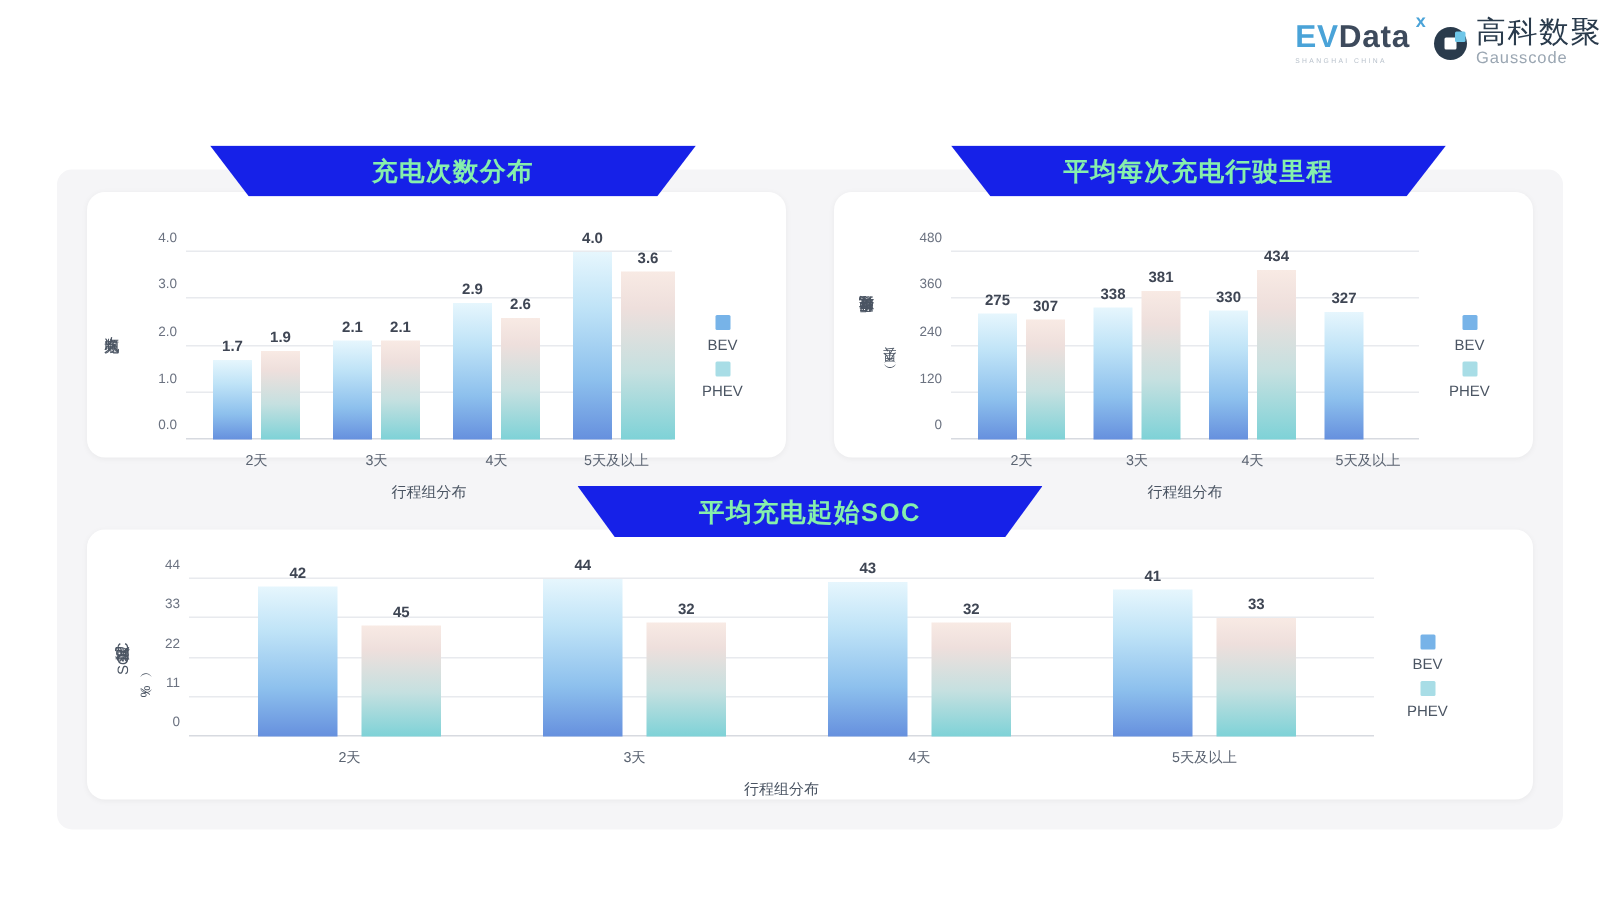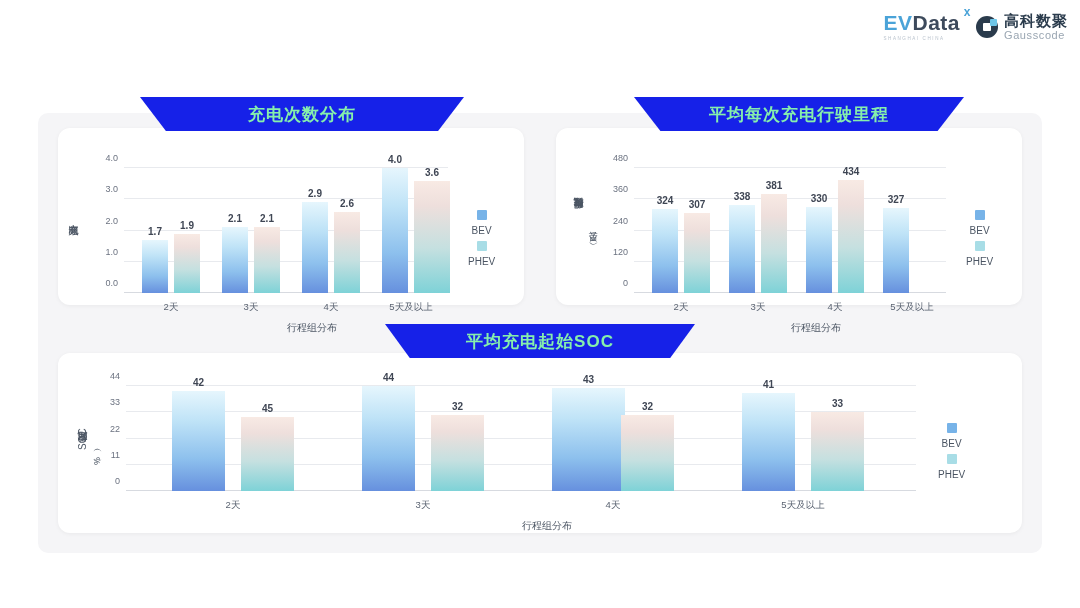--- a/index.html
+++ b/index.html
@@ -38,21 +38,21 @@
   .gauss-mark::before {
     content:""; position:absolute; left:50%; top:50%;
     width:8px; height:8px; margin:-4px -4px; background:#ffffff;
     border-radius:1px;
   }
   .gauss-mark::after {
     content:""; position:absolute; right:1px; top:3px;
     width:7px; height:7px; background:#6ec6e8; border-radius:1px;
   }
   .logo-gauss .txt { display:flex; flex-direction:column; line-height:1; }
-  .logo-gauss .cn { font-size: 15px; font-weight: bold; color:#2a3b4c; letter-spacing:1px;}
+  .logo-gauss .cn { font-size: 20px; font-weight: normal; color:#2a3b4c; letter-spacing:1px;}
   .logo-gauss .en { font-size: 11px; color:#9aa6b2; letter-spacing:.6px; margin-top:2px;}
 
   
   .ribbon {
     position: absolute; z-index: 5;
     height: 34px; background: #1621e8;
     color: #86efac; font-size: 17px; font-weight: bold;
     display: flex; align-items: center; justify-content: center;
     letter-spacing: 1px;
     clip-path: polygon(0 0, 100% 0, 92% 100%, 8% 100%);
@@ -86,21 +86,20 @@
     text-align:center;
   }
   .ylabel.flip { transform: rotate(180deg); }
   .ylabel-unit {
     position: absolute; writing-mode: vertical-rl; transform: rotate(180deg);
     font-size: 9px; color: #4b5563; white-space: nowrap;
   }
   .xlabel {
     position: absolute; font-size: 10px; color: #4b5563; white-space: nowrap;
     transform: translateX(-50%);
-    margin-left: 26px;
   }
   .xtick {
     position: absolute; font-size: 9.5px; color: #5b6472; white-space: nowrap;
     transform: translateX(-50%);
   }
   .bar { position: absolute; bottom: 0; }
   .bar.bev  { background: linear-gradient(to bottom, #e6f6fd 0%, #bfe3f7 30%, #8dc0ed 68%, #6690de 100%); }
   .bar.phev { background: linear-gradient(to bottom, #f8eae4 0%, #eedfdc 22%, #c5e0e0 60%, #7ed2d7 100%); }
   .bar-val {
     position: absolute; bottom: 100%; left: 50%; transform: translateX(-50%);
@@ -219,21 +218,21 @@
       <div class="gridline" style="bottom:93.75px"></div>
         <span class="ytick" style="bottom:93.75px">360</span>
       <div class="gridline" style="bottom:62.5px"></div>
         <span class="ytick" style="bottom:62.5px">240</span>
       <div class="gridline" style="bottom:31.25px"></div>
         <span class="ytick" style="bottom:31.25px">120</span>
       <div class="axis-base"></div>
         <span class="ytick" style="bottom:0">0</span>
 
       <div class="bar bev" style="left:18px;  width:26px; height:84.4px;">
-          <span class="bar-val">324</span>
+          <span class="bar-val">275</span>
         </div>
       <div class="bar phev" style="left:50px;  width:26px; height:79.9px;">
           <span class="bar-val">307</span>
         </div>
       <span class="xtick" style="left:47px; top:133px;">2天</span>
 
       <div class="bar bev" style="left:95px;  width:26px; height:88.0px;">
           <span class="bar-val">338</span>
         </div>
       <div class="bar phev" style="left:127px; width:26px; height:99.2px;">
@@ -299,21 +298,21 @@
       <span class="xtick" style="left:107px; top:113px;">2天</span>
 
       <div class="bar bev" style="left:236px; width:53px; height:105px;">
           <span class="bar-val">44</span>
         </div>
       <div class="bar phev" style="left:305px; width:53px; height:76.4px;">
           <span class="bar-val">32</span>
         </div>
       <span class="xtick" style="left:297px; top:113px;">3天</span>
 
-      <div class="bar bev" style="left:426px; width:53px; height:102.6px;padding-left:20px;">
+      <div class="bar bev" style="left:426px; width:53px; height:102.6px;">
           <span class="bar-val">43</span>
         </div>
       <div class="bar phev" style="left:495px; width:53px; height:76.4px;">
           <span class="bar-val">32</span>
         </div>
       <span class="xtick" style="left:487px; top:113px;">4天</span>
 
       <div class="bar bev" style="left:616px; width:53px; height:97.8px;">
           <span class="bar-val">41</span>
         </div>

